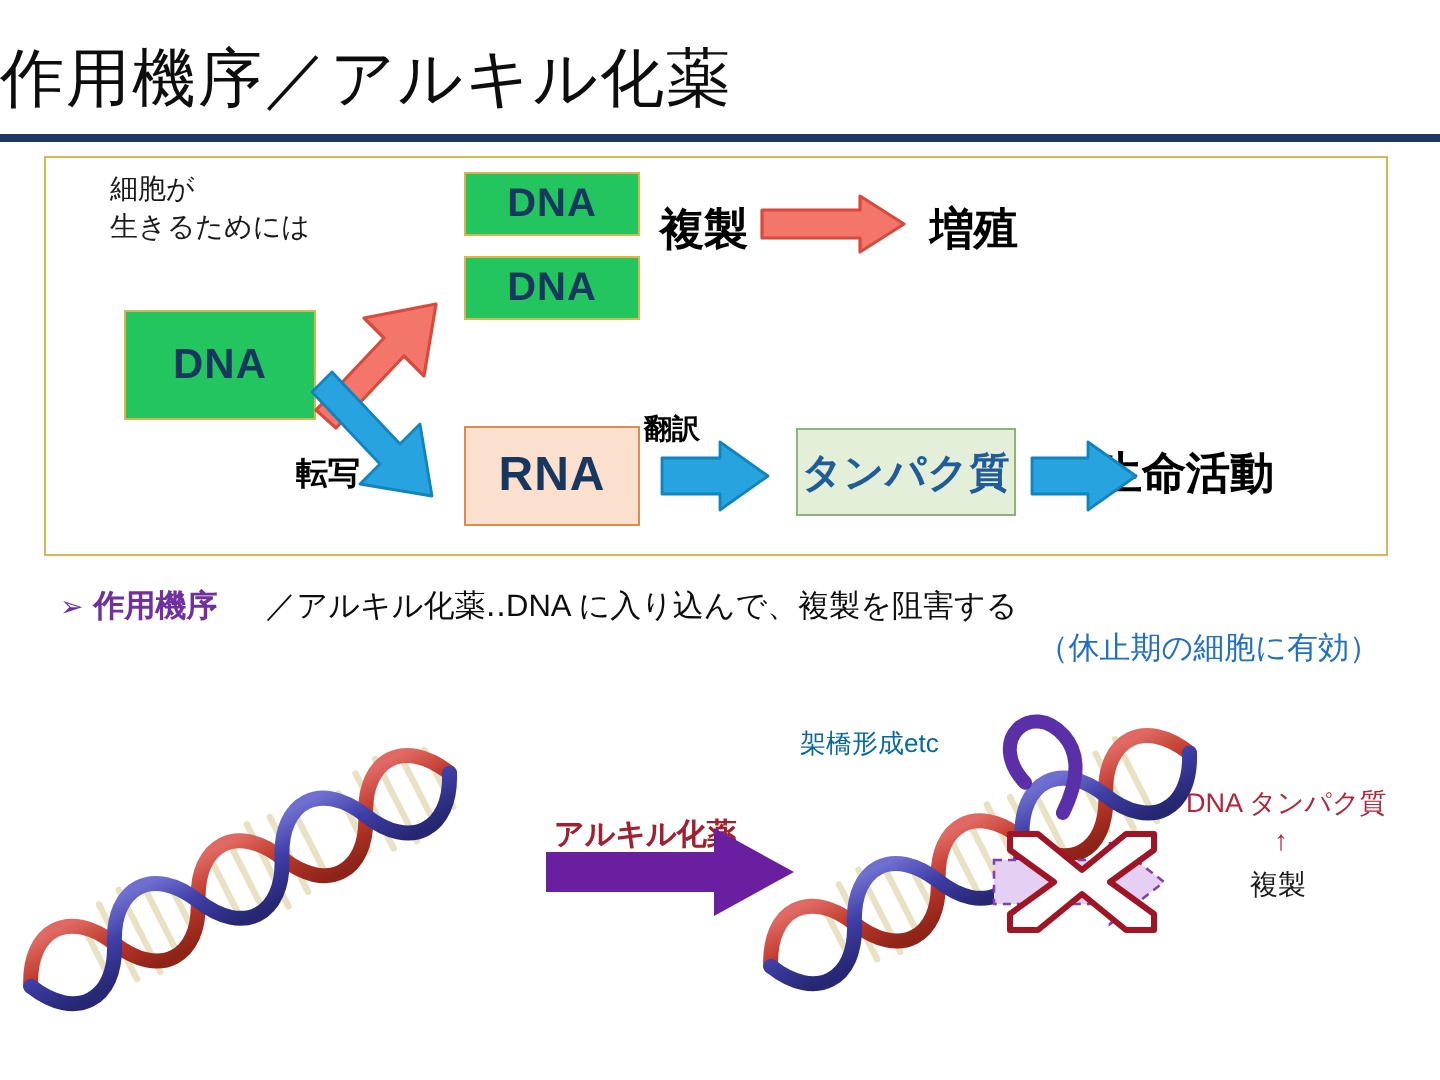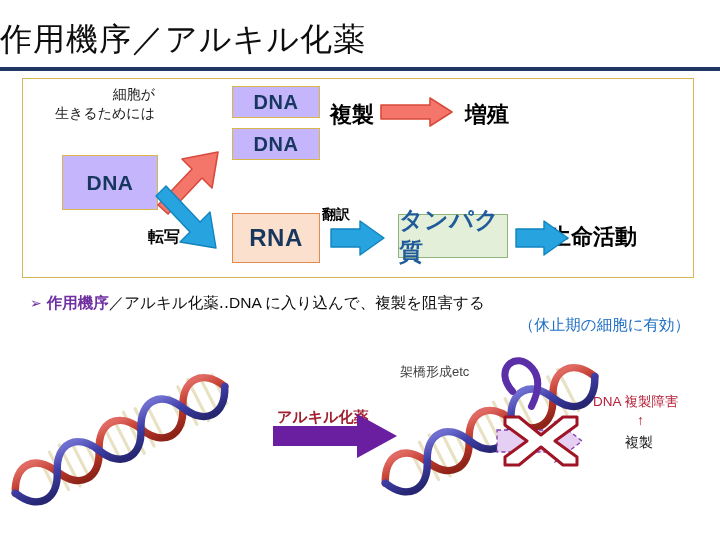--- a/index.html
+++ b/index.html
@@ -51,54 +51,53 @@
   }
 
   .cell-note {
     position: absolute;
     left: 55px;
     top: 85px;
     font-size: 14px;
     line-height: 19px;
     color: #1a1a1a;
     white-space: pre-line;
-    text-align: right;
   }
 
   
   .gene-box {
     position: absolute;
     box-sizing: border-box;
     display: flex;
     align-items: center;
     justify-content: center;
     font-weight: bold;
     letter-spacing: 0.5px;
   }
   .box-dna {
-    background: #c4b5fd;
+    background: #22c55e;
     border: 1.2px solid #D9B54A;
     color: #17375E;
   }
   .box-rna {
     background: #FBE0CE;
     border: 1.2px solid #E08B4D;
     color: #17375E;
   }
   .box-protein {
     background: #E3EFD9;
     border: 1.2px solid #8DB47A;
     color: #1F5C99;
   }
 
   #dna-source-box   { left: 62px;  top: 155px; width: 96px;  height: 55px; font-size: 21px; }
   #dna-copy-box-1   { left: 232px; top: 86px;  width: 88px;  height: 32px; font-size: 20px; }
   #dna-copy-box-2   { left: 232px; top: 128px; width: 88px;  height: 32px; font-size: 20px; }
   #rna-box          { left: 232px; top: 213px; width: 88px;  height: 50px; font-size: 24px; }
-  #protein-box      { left: 398px; top: 214px; width: 110px; height: 44px; font-size: 24px; }
+  #protein-box      { left: 398px; top: 214px; width: 110px; height: 44px; font-size: 20px; }
 
   
   .dg-label {
     position: absolute;
     font-weight: bold;
     color: #000000;
     white-space: nowrap;
   }
   #label-fukusei    { left: 330px; top: 100px; font-size: 22px; }
   #label-zoushoku   { left: 465px; top: 100px; font-size: 22px; }
@@ -128,21 +127,21 @@
   }
   #bullet-marker {
     color: #7030A0;
     font-size: 14px;
     margin-right: 5px;
   }
   #bullet-strong {
     color: #7030A0;
     font-weight: bold;
   }
-  #bullet-rest { color: #0d0d0d; }
+  #bullet-rest { color: #0d0d0d; margin-left: 24px; }
   #bullet-sub {
     position: absolute;
     left: 0;
     top: 22px;
     width: 660px;
     text-align: right;
     color: #1F6FC4;
     font-size: 15.5px;
   }
 
@@ -155,21 +154,21 @@
     left: 277px;
     top: 408px;
     font-size: 15px;
     font-weight: bold;
     color: #A02030;
   }
   #label-crosslink {
     left: 400px;
     top: 363px;
     font-size: 13px;
-    color: #404040;
+    color: #0369a1;
   }
   #label-dna-block {
     left: 593px;
     top: 393px;
     font-size: 13.5px;
     color: #B5223A;
   }
   #label-block-uparrow {
     left: 637px;
     top: 412px;
@@ -238,21 +237,21 @@
   </g>
 </svg>
 
 <div id="mechanism-bullet">
   <span id="bullet-marker">➢</span><span id="bullet-strong">作用機序</span><span id="bullet-rest">／アルキル化薬‥DNA に入り込んで、複製を阻害する</span>
   <div id="bullet-sub">（休止期の細胞に有効）</div>
 </div>
 
 <div class="ill-label" id="label-alkyl">アルキル化薬</div>
 <div class="ill-label" id="label-crosslink">架橋形成etc</div>
-<div class="ill-label" id="label-dna-block">DNA 複製障害</div>
+<div class="ill-label" id="label-dna-block">DNA タンパク質</div>
 <div class="ill-label" id="label-block-uparrow">↑</div>
 <div class="ill-label" id="label-fukusei-small">複製</div>
 
 <svg id="dna-illustration" viewBox="0 0 720 210">
   <defs>
     <linearGradient id="redStrand" x1="0" y1="0" x2="0" y2="1">
       <stop offset="0%" stop-color="#E06A63"></stop>
       <stop offset="45%" stop-color="#C0392B"></stop>
       <stop offset="100%" stop-color="#8E2318"></stop>
     </linearGradient>

